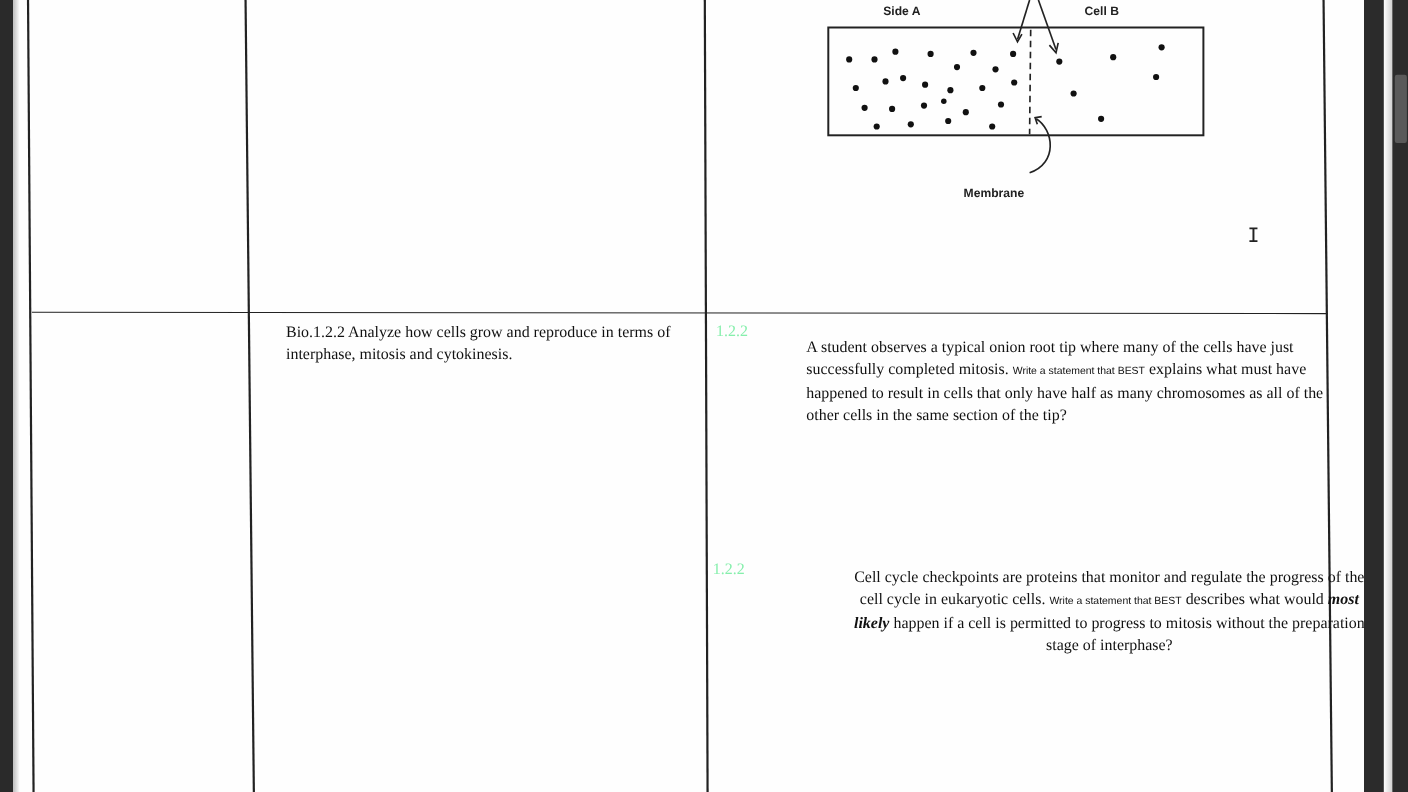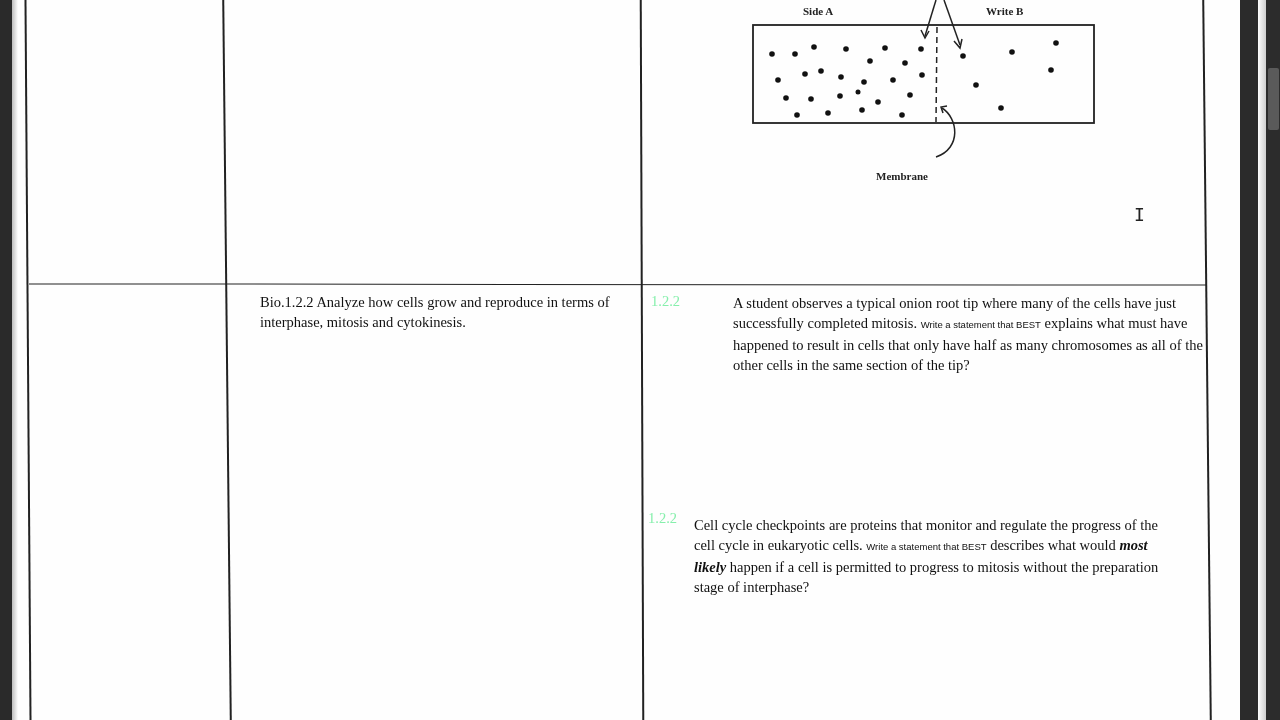--- a/index.html
+++ b/index.html
@@ -7,42 +7,42 @@
   .left-dark { position:absolute; left:0; top:0; width:12px; height:720px; background:#2a2a2a; }
   .page { position:absolute; left:12px; top:0; width:1228px; height:720px; background:#fefefe; }
   .page-shadow-l { position:absolute; left:12px; top:0; width:6px; height:720px; background:linear-gradient(to right,#bdbdbd,#fefefe); }
   .page-shadow-r { position:absolute; left:1258px; top:0; width:8px; height:720px; background:linear-gradient(to right,#fefefe,#cfcfcf); }
   .scroll-track { position:absolute; left:1266px; top:0; width:14px; height:720px; background:#2c2c2c; }
   .scroll-thumb { position:absolute; left:1268px; top:68px; width:11px; height:62px; background:#5a5a5a; border-radius:2px; }
   .line { position:absolute; background:#222; }
   .txt { position:absolute; color:#111; font-size:14.5px; line-height:20px;margin-left:23px; }
   .small { font-family:"Liberation Sans", sans-serif; font-size:9.5px; }
   .num { position:absolute; color:#86efac; font-size:14.5px; }
-  .diag-label { position:absolute; font-family:Liberation Serif, serif; font-size:11px; font-weight:bold; color:#222; }
+  .diag-label { position:absolute; font-family:Liberation Sans, sans-serif; font-size:11px; font-weight:bold; color:#222; }
   .cursor { position:absolute; left:1134px; top:204px; font-family:"DejaVu Sans Mono", monospace; font-size:18px; color:#222; }
 </style>
 </head>
 <body>
 
 <div class="left-dark"></div>
 <div class="page"></div>
 <div class="page-shadow-l"></div>
 <div class="page-shadow-r"></div>
 <div class="scroll-track"></div>
 <div class="scroll-thumb"></div>
 
 <div class="line" style="left:27px;top:0;width:1.5px;height:720px;transform:skewX(0.4deg);"></div>
 <div class="line" style="left:226px;top:0;width:1.5px;height:720px;transform:skewX(0.6deg);"></div>
 <div class="line" style="left:641px;top:0;width:1.5px;height:720px;transform:skewX(0.2deg);"></div>
 <div class="line" style="left:1206px;top:0;width:1.5px;height:720px;transform:skewX(0.6deg);"></div>
 <div class="line" style="left:29px;top:284px;width:1178px;height:1.2px;transform:rotate(0.06deg);"></div>
 
 <div style="position:absolute;left:740px;top:0;width:370px;height:200px;">
   <span class="diag-label" style="left:63px;top:5px;">Side A</span>
-  <span class="diag-label" style="left:246px;top:5px;">Write B</span>
+  <span class="diag-label" style="left:246px;top:5px;">Cell B</span>
   <svg width="370" height="200" style="position:absolute;left:0;top:0;">
     <rect x="13" y="25" width="341" height="98" fill="none" stroke="#222" stroke-width="1.8"></rect>
     <line x1="197" y1="27" x2="196" y2="122" stroke="#222" stroke-width="1.5" stroke-dasharray="6,4"></line>
 
     <path d="M196,0 L185,36" stroke="#222" stroke-width="1.5" fill="none"></path>
     <path d="M181,30 L185,38 L189,31" stroke="#222" stroke-width="1.5" fill="none"></path>
     <path d="M204,0 L220,45" stroke="#222" stroke-width="1.5" fill="none"></path>
     <path d="M214,41 L220,48 L222,39" stroke="#222" stroke-width="1.5" fill="none"></path>
 
     <path d="M196,157 C222,148 218,118 202,108" stroke="#222" stroke-width="1.5" fill="none"></path>
@@ -86,26 +86,26 @@
     </g>
   </svg>
   <span class="diag-label" style="left:136px;top:170px;">Membrane</span>
 </div>
 
 <div class="cursor">I</div>
 
 <div class="txt" style="left:237px;top:292px;width:395px;">Bio.1.2.2 Analyze how cells grow and reproduce in terms of interphase, mitosis and cytokinesis.</div>
 
 <div class="num" style="left:651px;top:293px;">1.2.2</div>
-<div class="txt" style="left:710px;top:293px;width:490px;">
+<div class="txt" style="left:710px;top:306px;width:490px;">
   <span>A student observes a typical onion root tip where many of the cells have just successfully completed mitosis.</span>
   <span class="small">Write a statement that BEST</span>
   <span>explains what must have happened to result in cells that only have half as many chromosomes as all of the other cells in the same section of the tip?</span>
 </div>
 
 <div class="num" style="left:648px;top:510px;">1.2.2</div>
-<div class="txt" style="left:671px;top:515px;width:475px;">
+<div class="txt" style="left:748px;top:515px;width:475px;text-align:center;">
   <span>Cell cycle checkpoints are proteins that monitor and regulate the progress of the cell cycle in eukaryotic cells.</span>
   <span class="small">Write a statement that BEST</span>
   <span>describes what would</span>
   <b><i>most likely</i></b>
   <span>happen if a cell is permitted to progress to mitosis without the preparation stage of interphase?</span>
 </div>
 
 </body></html>

